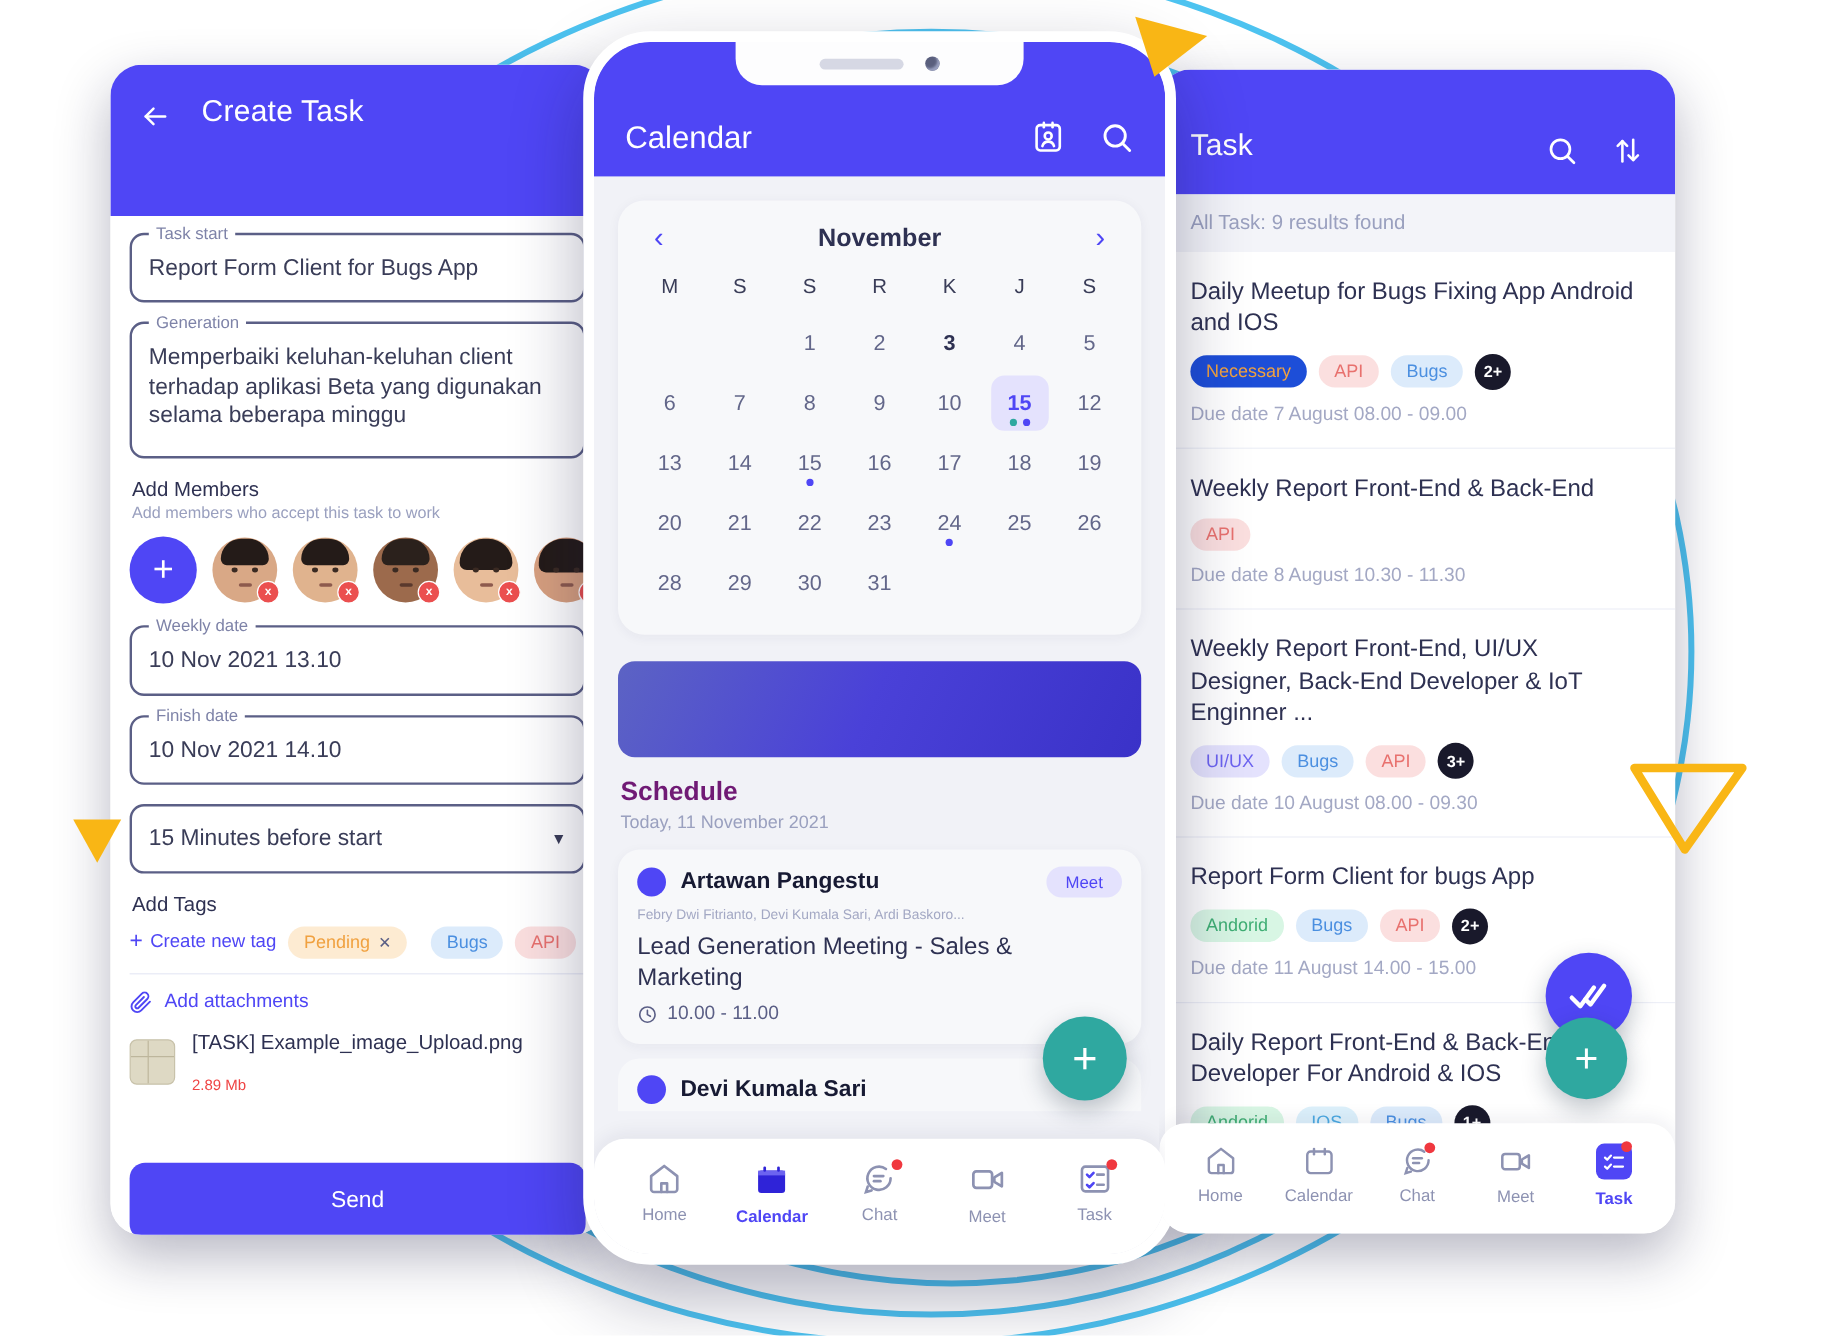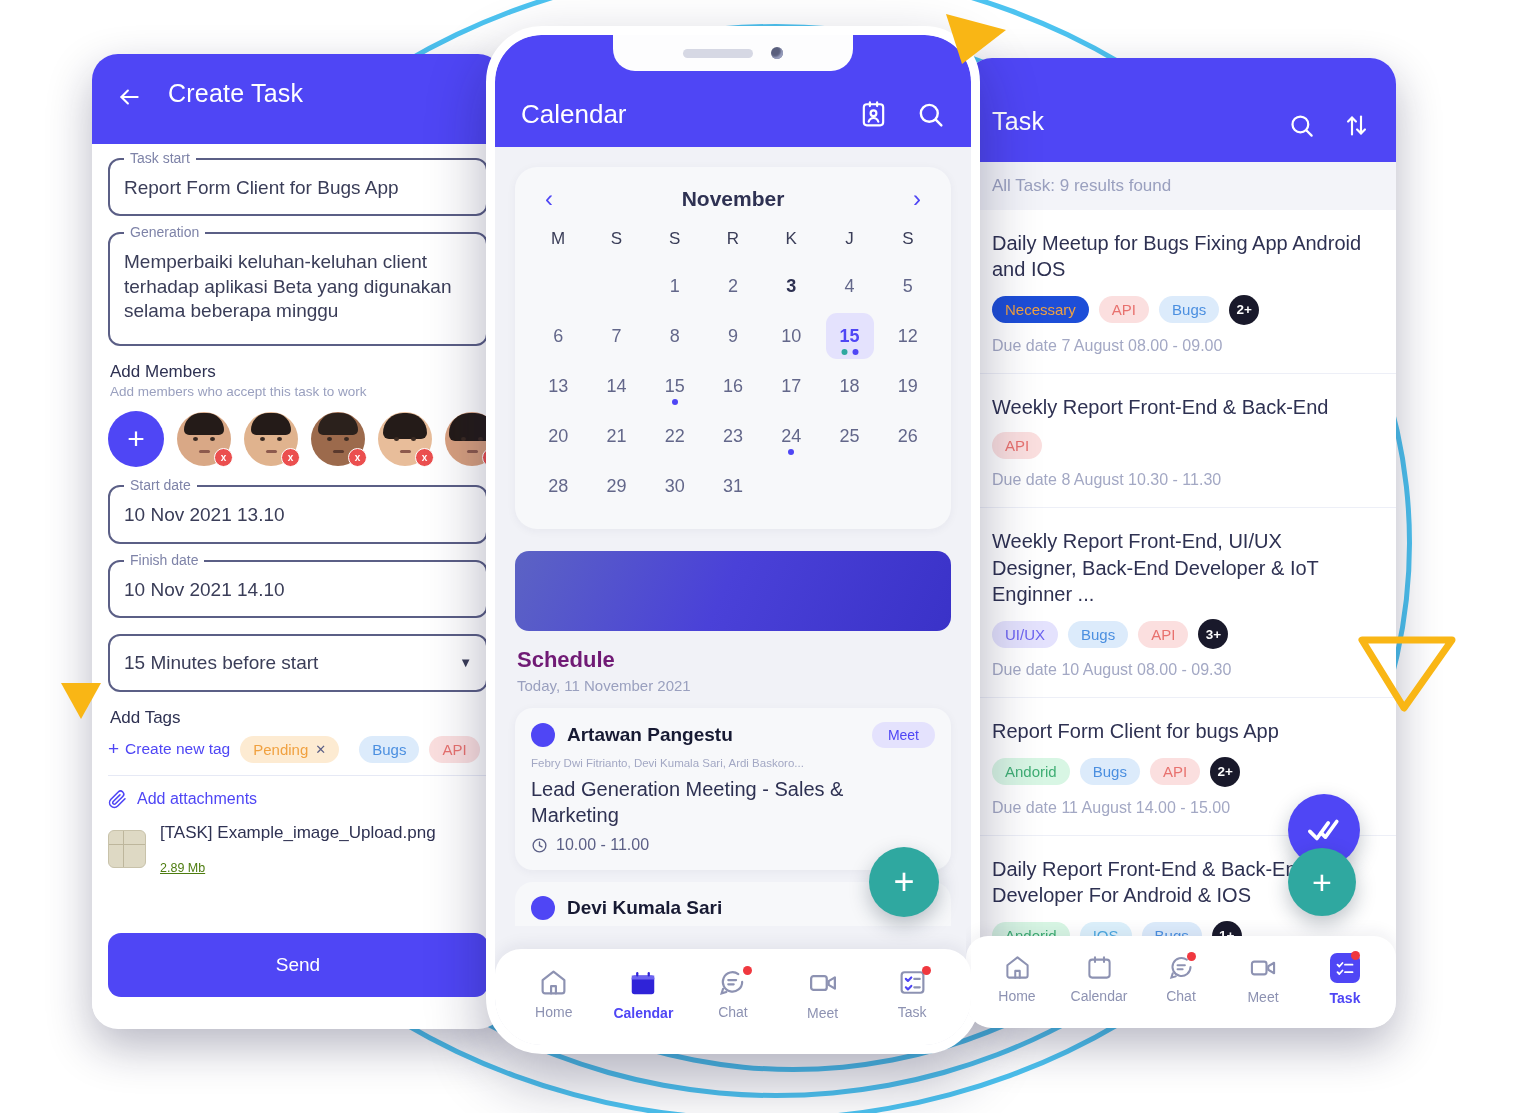--- a/index.html
+++ b/index.html
@@ -38,21 +38,21 @@
   .appbar .title {
     font-size: 25px; font-weight: 400; letter-spacing:.2px;
   }
   .appbar .spacer { flex:1; }
   .ico { display:inline-flex; align-items:center; justify-content:center; }
 
   
   #phoneLeft {
     left: 92px; top: 54px; width: 412px; height: 975px;
   }
-  #phoneLeft .appbar { height: 90px; padding-top:28px; align-items:flex-start; }
+  #phoneLeft .appbar { height: 126px; padding-top:28px; align-items:flex-start; }
   #phoneLeft .appbar .title { font-size:25px; margin-left:24px; position:relative; top:-3px;}
   .lbody { padding: 14px 16px 0 16px; position:relative; height: 875px; background:#fff;}
 
   .field {
     position:relative;
     border:2px solid #5B5F86; border-radius:12px;
     margin-bottom: 16px;
     padding: 16px 14px 14px 14px;
   }
   .field > legend, .field .flabel {
@@ -118,21 +118,21 @@
   .filethumb {
     width:38px;height:38px;border-radius:6px;background:#ded9c4;
     border:1px solid #c8c2aa; position:relative; overflow:hidden;
   }
   .filethumb:before, .filethumb:after{
     content:''; position:absolute; background:#bdb69c;
   }
   .filethumb:before{ left:0;right:0;top:13px;height:1px;}
   .filethumb:after{ top:0;bottom:0;left:14px;width:1px;}
   .fname { font-size:17px; color:#2E3152; }
-  .fsize { font-size:12.5px; color:#4d7c0f; margin-top:18px;text-decoration:underline;}
+  .fsize { font-size:12.5px; color:#ef4444; margin-top:18px;}
 
   .sendbtn {
     position:absolute; left:16px; right:16px; bottom:22px;
     background:#4F46F5; color:#fff; border-radius:13px;
     height:64px; display:flex; align-items:center; justify-content:center;
     font-size:19px;
   }
 
   
   #phoneCenter {
@@ -339,21 +339,21 @@
               <div class="hair" style="width:46px;left:4px;height:28px;"></div>
               <div class="eyeL"></div>
               <div class="eyeR"></div>
               <div class="mouth"></div>
             </div>
           <div class="rm">x</div>
         </div>
       </div>
 
       <div class="field">
-        <span class="flabel">Start date</span>
+        <span class="flabel">Weekly date</span>
         <div class="fval">10 Nov 2021 13.10</div>
       </div>
 
       <div class="field">
         <span class="flabel">Finish date</span>
         <div class="fval">10 Nov 2021 14.10</div>
       </div>
 
       <div class="selectbox">
         <span>15 Minutes before start</span>

